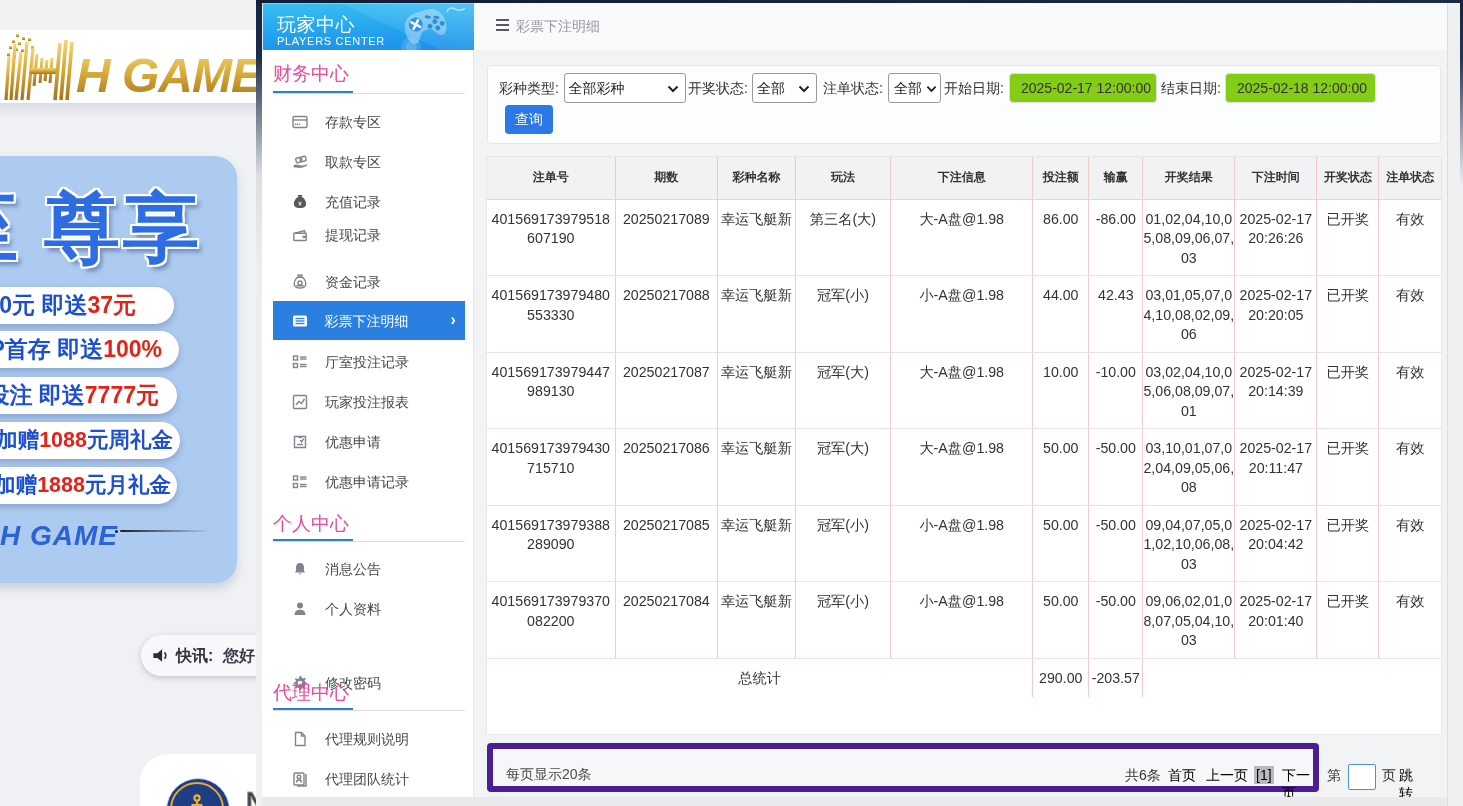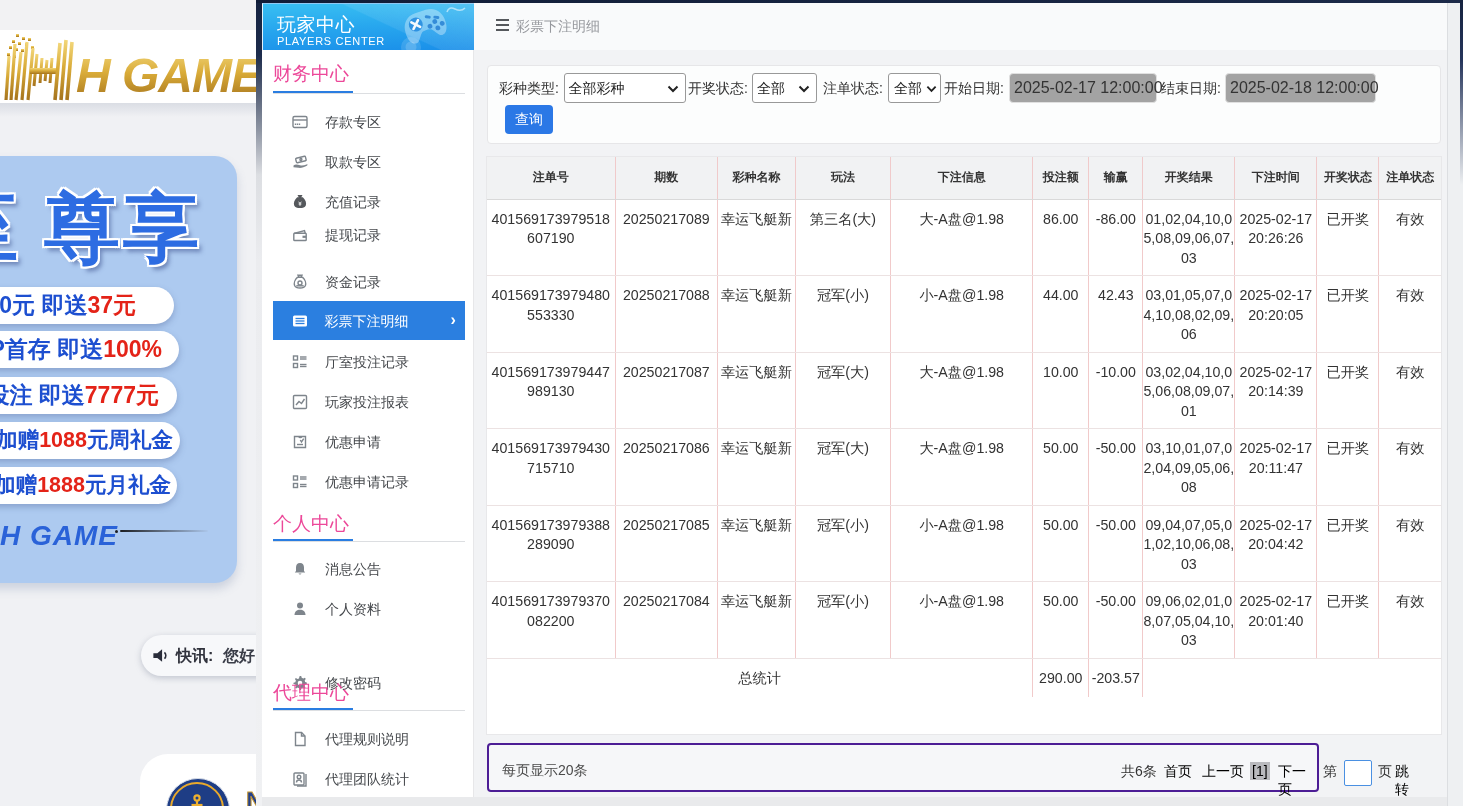--- a/index.html
+++ b/index.html
@@ -60,37 +60,37 @@
   #main { position:absolute; left:218px; top:3px; width:973px; height:803px; background:#f2f3f5; }
   #mtopbar { position:absolute; left:0; top:0; width:973px; height:47px; background:#f9fafb; }
   #burger { position:absolute; left:22px; top:16px; width:13px; height:12px; }
   #burger div { height:2px; background:#55585c; margin-bottom:3px; }
   #mtitle { position:absolute; left:42px; top:15px; font-size:14px; color:#97999e; }
 
   #filtercard { position:absolute; left:13px; top:62px; width:954px; height:79px; background:#fcfdfd; border:1px solid #e6e6e8; border-radius:4px; }
   .flabel { position:absolute; top:14px; font-size:14px; color:#333; }
   .fselect { position:absolute; top:6.5px; height:30.5px; background:#fff; border:1px solid #999; border-radius:3px; font-size:14px; color:#222; line-height:28px; padding-left:4px; }
   .fselect svg { position:absolute; right:6px; top:11px; }
-  .finput { position:absolute; top:6.5px; height:30px; background:#a3a3a3; border:1px solid #e0e0e0; border-radius:4px; font-size:16px; color:#333; line-height:28px; padding-left:4px; white-space:nowrap; }
+  .finput { position:absolute; top:6.5px; height:30px; background:#84cc16; border:1px solid #e0e0e0; border-radius:4px; font-size:14px; color:#333; line-height:28px; padding-left:11px; white-space:nowrap; }
   #qbtn { position:absolute; left:17px; top:39px; width:48px; height:29px; background:#2b78e6; border-radius:4px; color:#fff; font-size:14px; text-align:center; line-height:29px; }
 
   #tablecard { position:absolute; left:12px; top:153px; width:956px; height:579px; background:#fff; border:1px solid #e8e8ea; }
   table { border-collapse:collapse; table-layout:fixed; width:954px; font-size:14.2px; color:#333; }
   th { height:42px; background:#f1f2f3; font-size:12px; font-weight:bold; color:#333; border-left:1px solid #f0caca; border-bottom:1px solid #d9d9d9; white-space:nowrap; overflow:visible; }
   th:first-child { border-left:none; }
   td { border-left:1px solid #f1caca; text-align:center; }
   td:first-child { border-left:none; }
   tr.data td { height:76.6px; vertical-align:top; padding-top:10px; border-bottom:1px solid #ece2e2; line-height:19.5px; }
   td.brk { word-break:break-all; padding-left:1px; padding-right:1px; }
   td.brk8 { word-break:break-all; padding-left:0; padding-right:0; }
   tr.stats td { height:36.4px; vertical-align:middle; border-bottom:1px solid #ece2e2; }
   tr.stats.last td { height:38.4px; border-bottom:none; }
   tr.stats:last-child td { border-bottom:none; }
 
-  #footcard { position:absolute; left:13px; top:740px; width:832px; height:49px; background:#f6f7f9; border:2px solid #4c1d95; border-radius:4px; }
+  #footcard { position:absolute; left:13px; top:740px; width:832px; height:49px; background:#f6f7f9; border:6px solid #4c1d95; border-radius:4px; }
   #perpage { position:absolute; left:13px; top:17px; font-size:14px; color:#4a4a4a; }
   .pgn { position:absolute; top:18px; font-size:14px; }
   .pgn.blue { color:#000000; }
   .pgn.dark { color:#333; }
   #botstrip { position:absolute; left:0; top:794px; width:973px; height:9px; background:#e9eaec; }
 </style>
 </head>
 <body>
 <div id="stage">
 

